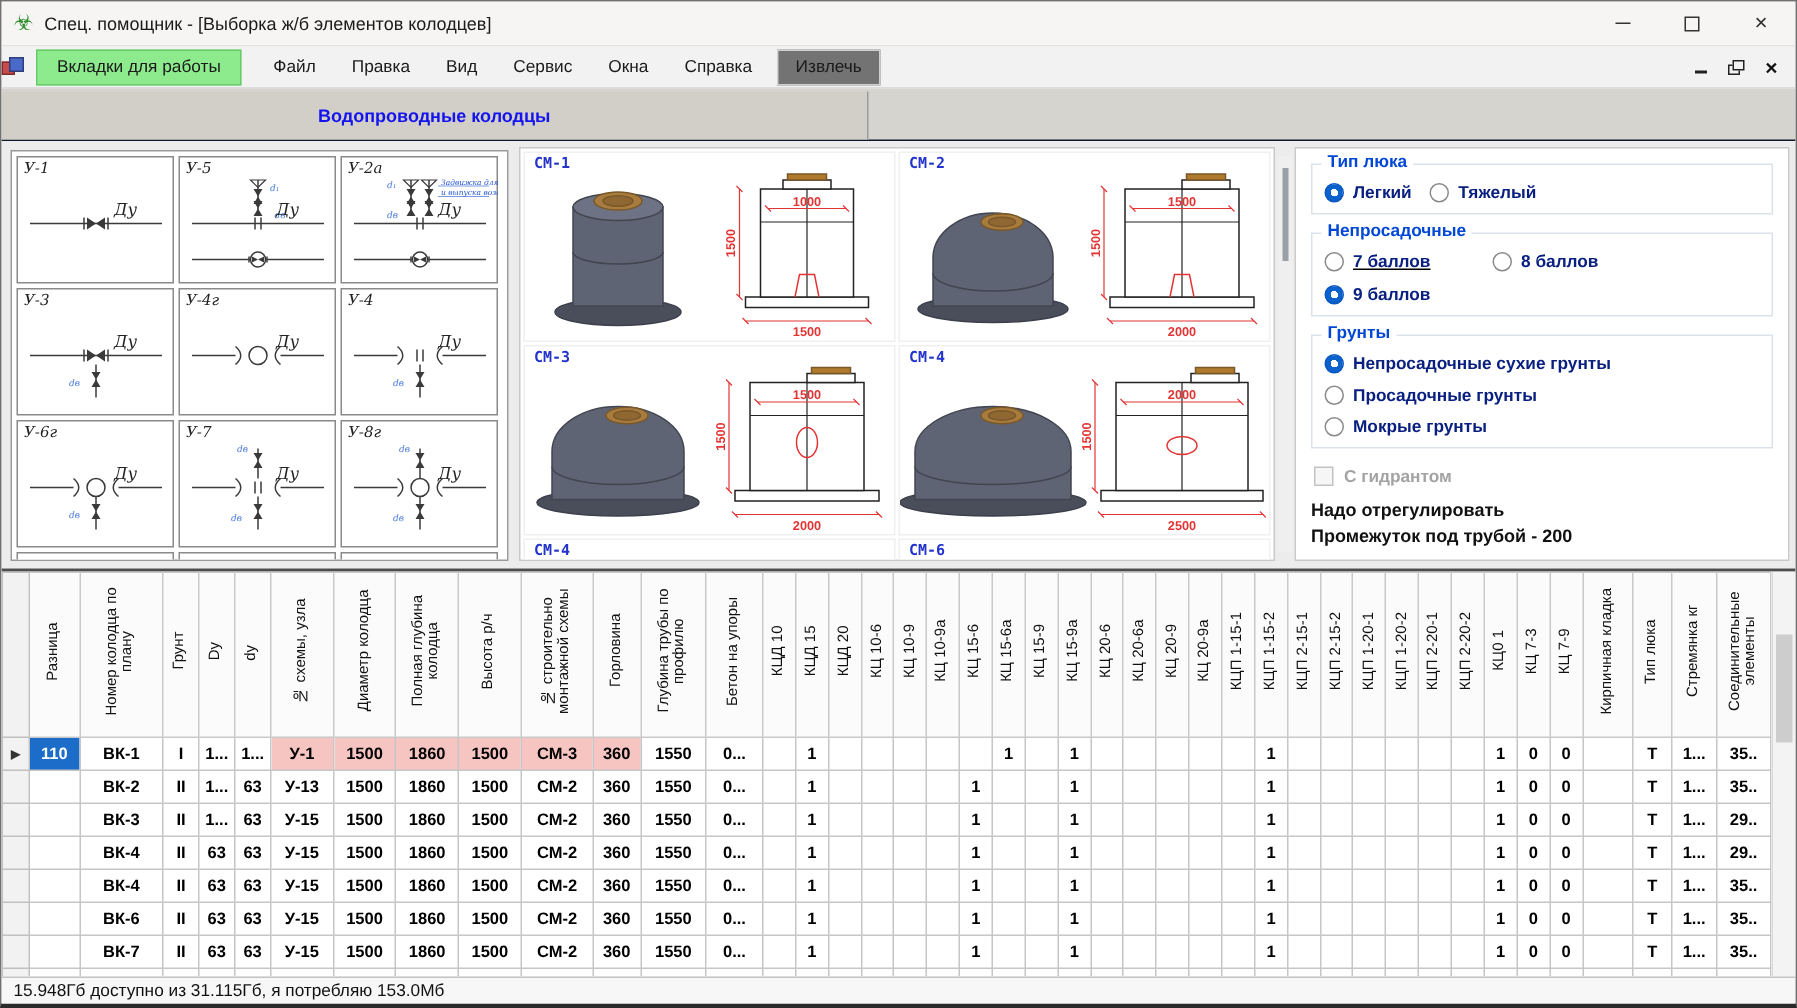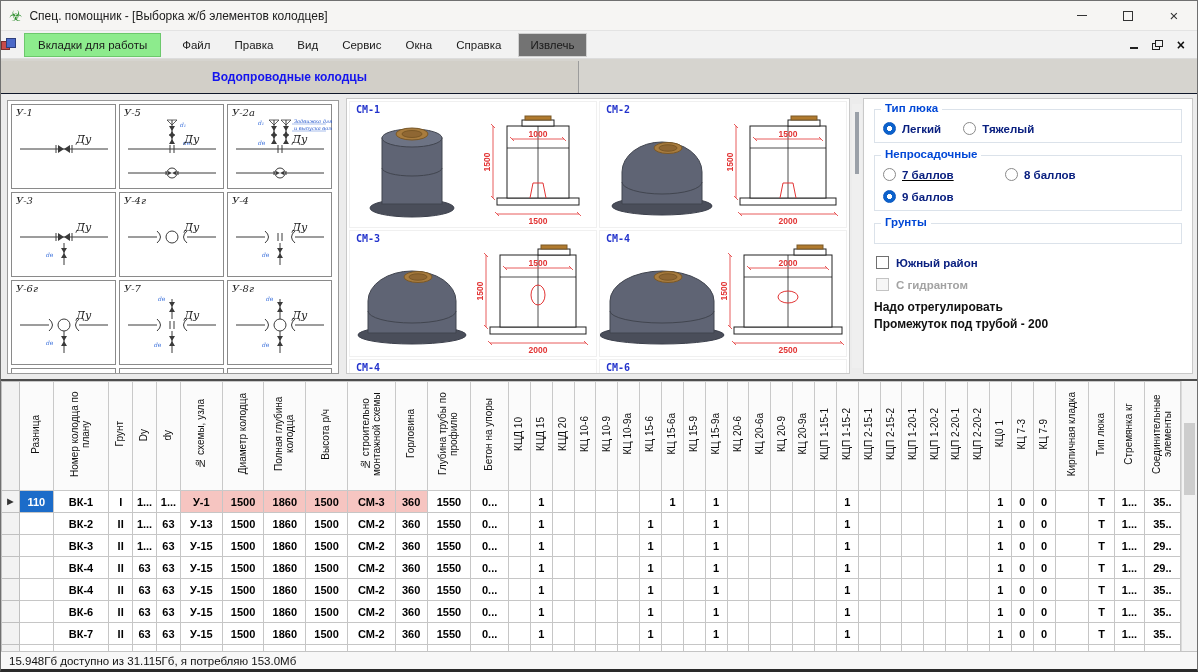--- a/index.html
+++ b/index.html
@@ -62,21 +62,21 @@
   .smcell svg { position:absolute; left:0; top:8px; }
 
   .panel-scrollbar { position:absolute; left:851px; top:10px; width:10px; height:264px; background:#efefef; }
   .panel-scrollbar .thumb { position:absolute; left:3px; top:8px; width:4px; height:62px; background:#9aa0a8; }
 
   .options-panel { position:absolute; left:862px; top:4px; width:330px; height:276px; background:#fff;
                    border:1px solid #c9c9c9; padding:10px 8px 4px 8px; }
   .groupbox { position:relative; border:1px solid #dbe2ea; margin:0 2px 12px 2px; padding:12px 8px 7px 8px; }
   .groupbox .gtitle { position:absolute; top:-8px; left:6px; background:#fff; padding:0 4px;
                       font-size:11.5px; font-weight:bold; color:#0047d6; }
-  .radio-row { display:flex; gap:22px; }
+  .radio-row { display:flex; gap:12px; }
   .radio-col { display:flex; flex-direction:column; gap:8px; }
   .radio { display:flex; align-items:center; gap:6px; }
   .rdot { width:13px; height:13px; border-radius:50%; border:1px solid #8a8a8a; background:#fff; flex:none; }
   .rdot.checked { border:1px solid #0b57c0; background:radial-gradient(circle,#ffffff 0 2.5px,#0b62cc 2.5px); }
   .rlabel { font-size:11.5px; font-weight:bold; color:#0a2080; white-space:nowrap; }
   .check { display:flex; align-items:center; gap:7px; margin:0 0 9px 4px; }
   .cbox { width:13px; height:13px; border:1px solid #707070; background:#fff; flex:none; }
   .cbox.disabled { border:1px solid #c3c3c3; background:#f6f6f6; }
   .clabel { font-size:11.5px; font-weight:bold; color:#0a2080; }
   .clabel.disabled { color:#a3a3a3; }
@@ -461,24 +461,34 @@
       <span class="rlabel">8 баллов</span>
             </div>
           </div>
           <div class="radio" style="">
       <div class="rdot checked"></div>
       <span class="rlabel">9 баллов</span>
           </div>
         </div>
         <div class="groupbox">
             <div class="gtitle">Грунты</div>
-        </div>
-        <div class="check">
-            <div class="cbox "></div>
-            <span class="clabel ">Южный район</span>
+          <div class="radio-col">
+            <div class="radio" style="">
+      <div class="rdot checked"></div>
+      <span class="rlabel">Непросадочные сухие грунты</span>
+            </div>
+            <div class="radio" style="">
+      <div class="rdot "></div>
+      <span class="rlabel">Просадочные грунты</span>
+            </div>
+            <div class="radio" style="">
+      <div class="rdot "></div>
+      <span class="rlabel">Мокрые грунты</span>
+            </div>
+          </div>
         </div>
         <div class="check">
             <div class="cbox disabled"></div>
             <span class="clabel disabled">С гидрантом</span>
         </div>
         <div class="note-line">Надо отрегулировать</div>
         <div class="note-line">Промежуток под трубой -  200</div>
       </div>
   </div>
 

